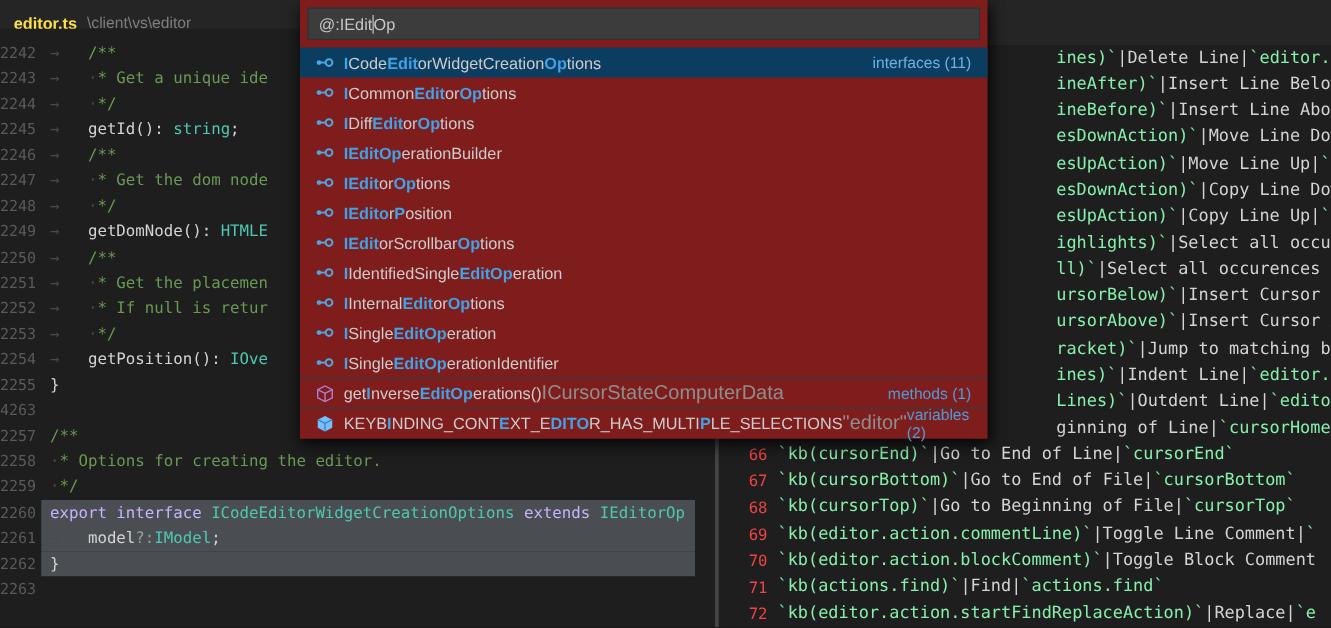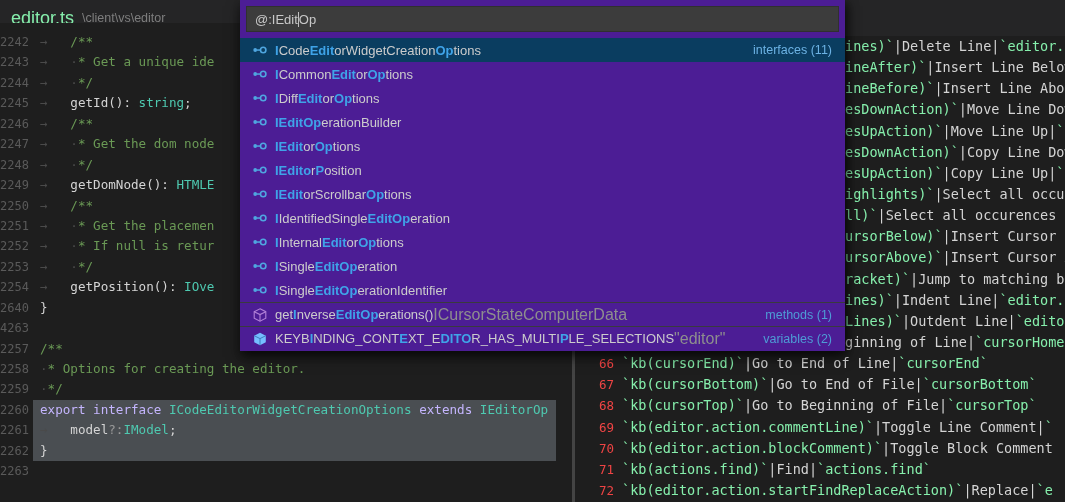--- a/index.html
+++ b/index.html
@@ -6,21 +6,21 @@
   body { background:#000; }
   .screen {
     position:relative; width:1065px; height:502px; overflow:hidden;
     background:#1E1E1E; font-family:"Liberation Sans", sans-serif;
   }
   
   .titlebar {
     position:absolute; left:0; top:0; width:100%; height:36px;
     background:#252526; display:flex; align-items:center; padding-left:11px;
   }
-  .file-name { color:#86efac; font-size:18px; font-weight:normal; }
+  .file-name { color:#fde047; font-size:13px; font-weight:bold; }
   .file-path { color:#7E7E7E; font-size:12.5px; margin-left:8px; }
 
   
   .left-pane {
     position:absolute; left:0; top:23px; width:587px; bottom:0;
     background:#1E1E1E; overflow:hidden; padding-top:9px;
   }
   .lline { height:20.45px; line-height:20.45px; display:flex; white-space:pre; }
   .lnum {
     flex:0 0 40px; text-align:right; padding-right:15px; width:40px;
@@ -54,22 +54,22 @@
     flex:0 0 27px; text-align:right; margin-right:8px; width:27px;
     color:#ef4444; font-family:"DejaVu Sans Mono","Liberation Mono",monospace; font-size:12.5px;
   }
   .rcode {
     font-family:"DejaVu Sans Mono","Liberation Mono",monospace; font-size:13.5px; white-space:pre;
   }
   .rline .frag { margin-left:258px; }
 
   
   .quickopen {
-    position:absolute; left:240px; top:0; width:605px; z-index:10;
-    background:#4c1d95; box-shadow:0 6px 12px rgba(0,0,0,0.6), 4px 2px 9px rgba(0,0,0,0.4);
+    position:absolute; left:240px; top:0; width:550px; z-index:10;
+    background:#7f1d1d; box-shadow:0 6px 12px rgba(0,0,0,0.6), 4px 2px 9px rgba(0,0,0,0.4);
     padding-bottom:1px;
   }
   .qo-input-wrap { padding:6px; }
   .qo-input {
     height:26px; background:#3C3C3C; border:1px solid #303030;
     display:flex; align-items:center; padding-left:8px;
     color:#C8C8C8; font-size:13px;
   }
   .qo-cursor { display:inline-block; width:1px; height:15px; background:#C0C0C0; }
   .qo-rows {}
@@ -103,21 +103,21 @@
       <div class="lline"><span class="lnum">2245</span><span class="lcode"><span class="sg-w">→   </span><span class="sg-p">getId(): </span><span class="sg-t">string</span><span class="sg-p">;</span></span></div>
       <div class="lline"><span class="lnum">2246</span><span class="lcode"><span class="sg-w">→   </span><span class="sg-cm">/**</span></span></div>
       <div class="lline"><span class="lnum">2247</span><span class="lcode"><span class="sg-w">→   ·</span><span class="sg-cm">* Get the dom node</span></span></div>
       <div class="lline"><span class="lnum">2248</span><span class="lcode"><span class="sg-w">→   ·</span><span class="sg-cm">*/</span></span></div>
       <div class="lline"><span class="lnum">2249</span><span class="lcode"><span class="sg-w">→   </span><span class="sg-p">getDomNode(): </span><span class="sg-t">HTMLE</span></span></div>
       <div class="lline"><span class="lnum">2250</span><span class="lcode"><span class="sg-w">→   </span><span class="sg-cm">/**</span></span></div>
       <div class="lline"><span class="lnum">2251</span><span class="lcode"><span class="sg-w">→   ·</span><span class="sg-cm">* Get the placemen</span></span></div>
       <div class="lline"><span class="lnum">2252</span><span class="lcode"><span class="sg-w">→   ·</span><span class="sg-cm">* If null is retur</span></span></div>
       <div class="lline"><span class="lnum">2253</span><span class="lcode"><span class="sg-w">→   ·</span><span class="sg-cm">*/</span></span></div>
       <div class="lline"><span class="lnum">2254</span><span class="lcode"><span class="sg-w">→   </span><span class="sg-p">getPosition(): </span><span class="sg-t">IOve</span></span></div>
-      <div class="lline"><span class="lnum">2640</span><span class="lcode"><span class="sg-p">}</span></span></div>
+      <div class="lline"><span class="lnum">2255</span><span class="lcode"><span class="sg-p">}</span></span></div>
       <div class="lline"><span class="lnum">4263</span><span class="lcode"></span></div>
       <div class="lline"><span class="lnum">2257</span><span class="lcode"><span class="sg-cm">/**</span></span></div>
       <div class="lline"><span class="lnum">2258</span><span class="lcode"><span class="sg-w">·</span><span class="sg-cm">* Options for creating the editor.</span></span></div>
       <div class="lline"><span class="lnum">2259</span><span class="lcode"><span class="sg-w">·</span><span class="sg-cm">*/</span></span></div>
       <div class="lline hl"><span class="lnum">2260</span><span class="lcode"><span class="sg-k">export interface </span><span class="sg-t">ICodeEditorWidgetCreationOptions</span><span class="sg-p"> </span><span class="sg-k">extends</span><span class="sg-p"> </span><span class="sg-t">IEditorOp</span></span></div>
       <div class="lline hl"><span class="lnum">2261</span><span class="lcode"><span class="sg-w">→   </span><span class="sg-p">model</span><span class="sg-d">?:</span><span class="sg-t">IModel</span><span class="sg-p">;</span></span></div>
       <div class="lline hl"><span class="lnum">2262</span><span class="lcode"><span class="sg-p">}</span></span></div>
       <div class="lline"><span class="lnum">2263</span><span class="lcode"></span></div>
     </div>
   <div class="left-scrollbar"></div>

